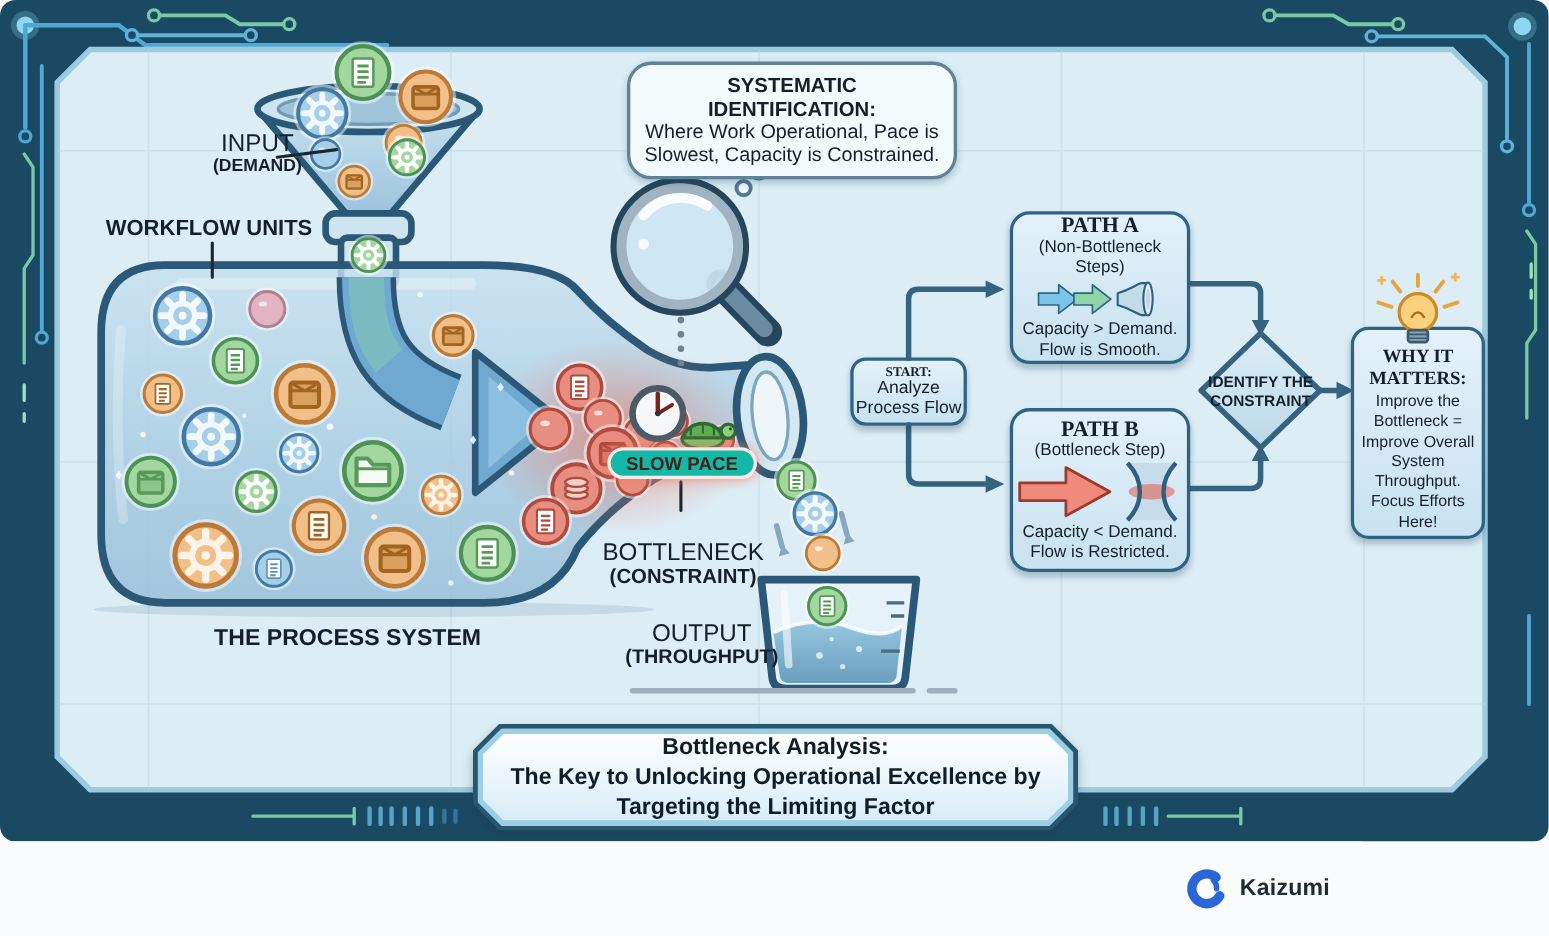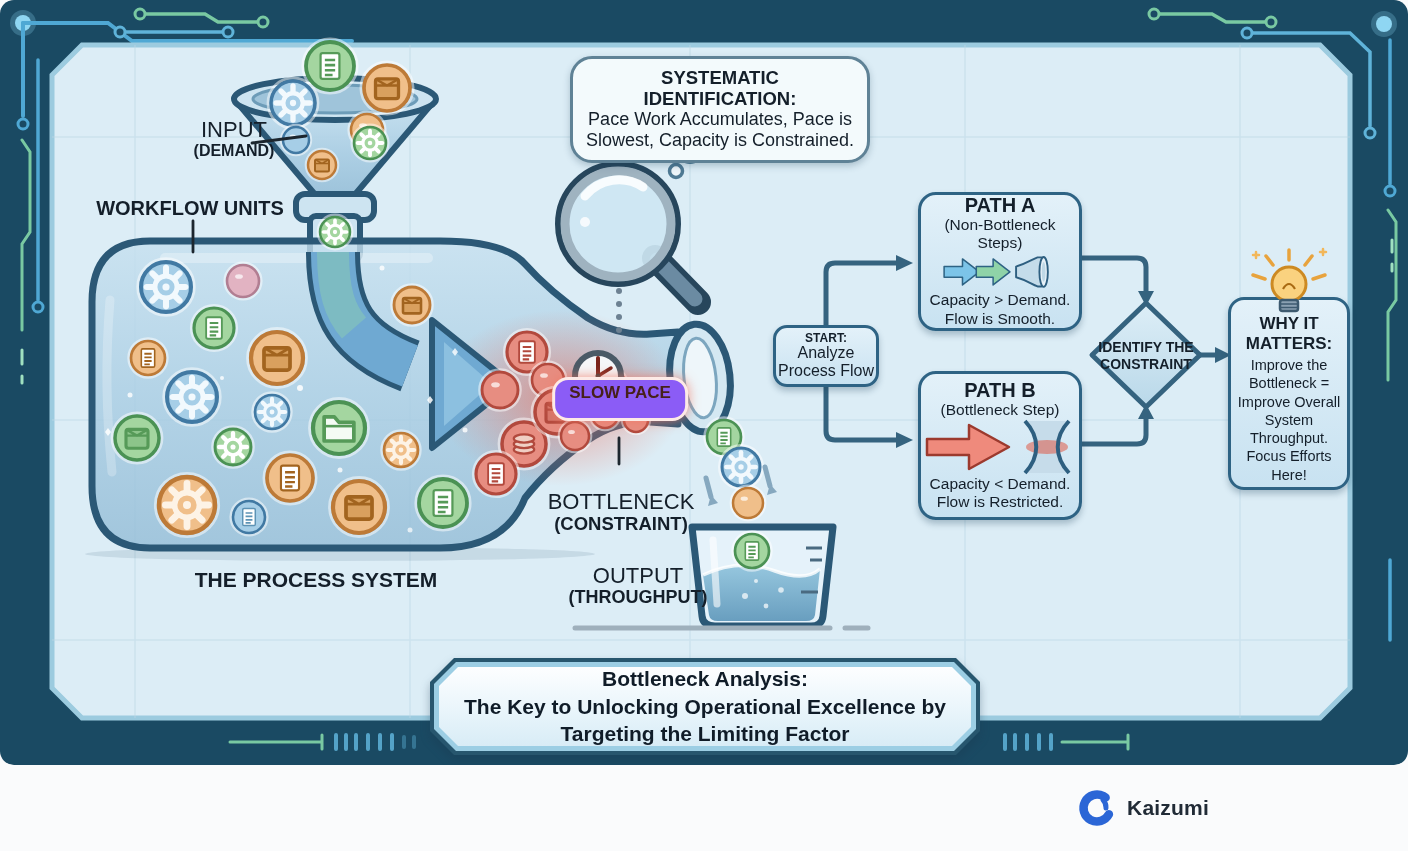--- a/index.html
+++ b/index.html
@@ -17,39 +17,39 @@
   .callout{position:absolute;left:570px;top:56px;width:300px;box-sizing:border-box;
            background:#f3fafc;border:3px solid #5f8296;border-radius:22px;padding:9px 10px 10px;
            text-align:center;box-shadow:0 3px 7px rgba(25,60,85,.25);}
   .callout .t{font-weight:700;font-size:18.5px;line-height:1.12;}
   .callout .l{font-size:18px;line-height:1.12;}
 
   
   .fcbox{position:absolute;box-sizing:border-box;background:linear-gradient(180deg,#e3f1f9,#c8e2f1);
          border:3.5px solid #2e6384;border-radius:18px;box-shadow:0 4px 6px rgba(25,60,85,.28);
          display:flex;flex-direction:column;align-items:center;justify-content:center;text-align:center;}
-  .fcbox .t{font-weight:700;font-size:20px;line-height:1.05;}
+  .fcbox .t{font-weight:700;font-size:20px;line-height:1.05;font-family:Liberation Serif, serif;}
   .fcbox .s{font-size:15.5px;line-height:1.15;}
   .fcbox .c{font-size:15.5px;line-height:1.18;}
   .startbox{left:773px;top:325px;width:106px;height:62px;border-radius:14px;border-width:3px;}
   .startbox .t{font-size:12px;}
   .startbox .s{font-size:16px;line-height:1.12;}
   .pathA{left:918px;top:192px;width:164px;height:139px;}
   .pathB{left:918px;top:371px;width:164px;height:149px;}
   .whybox{left:1228px;top:297px;width:122px;height:193px;border-radius:16px;padding:14px 6px 8px;justify-content:flex-start;}
   .whybox .t{font-size:17px;line-height:1.15;white-space:normal;}
   .whybox .b{font-size:14.5px;line-height:1.26;margin-top:3px;white-space:normal;}
   .bulb{position:absolute;left:50%;top:-56px;transform:translateX(-50%);}
 
   .decision{position:absolute;left:1146px;top:356px;transform:translate(-50%,-50%);
             text-align:center;font-weight:700;font-size:14px;line-height:1.2;}
 
   
-  .slowpace{position:absolute;left:620px;top:399px;transform:translate(-50%,-50%);
-            background:#8b5cf6;border:3px solid #fdeae6;border-radius:16px;padding:3px 14px 15px;
+  .slowpace{position:absolute;left:620px;top:421px;transform:translate(-50%,-50%);
+            background:#14b8a6;border:3px solid #fdeae6;border-radius:16px;padding:3px 14px 0;
             font-weight:700;font-size:17px;color:#46201a;box-shadow:0 0 12px rgba(240,120,100,.8);white-space:nowrap;}
 
   
   .banner-wrap{position:absolute;left:430px;top:658px;width:550px;height:97px;
                filter:drop-shadow(0 5px 5px rgba(25,55,80,.35));}
   .banner-o{position:absolute;inset:0;background:#27566e;
             clip-path:polygon(24px 0,calc(100% - 24px) 0,100% 24px,100% calc(100% - 24px),calc(100% - 24px) 100%,24px 100%,0 calc(100% - 24px),0 24px);}
   .banner-m{position:absolute;inset:4px;background:#9ccee4;
             clip-path:polygon(22px 0,calc(100% - 22px) 0,100% 22px,100% calc(100% - 22px),calc(100% - 22px) 100%,22px 100%,0 calc(100% - 22px),0 22px);}
   .banner-i{position:absolute;inset:9px;background:linear-gradient(180deg,#fdfeff,#e9f5fb 55%,#d8ecf6);
@@ -674,21 +674,21 @@
         <polygon points="896,432 913,440 896,448"></polygon>
         <polygon points="1138,291 1154,291 1146,306"></polygon>
         <polygon points="1138,419 1154,419 1146,404"></polygon>
         <polygon points="1215,347 1231,355 1215,363"></polygon>
       </g>
       <polygon points="1146,303 1200,355 1146,407 1092,355" fill="url(#gDiamond)" stroke="#35637f" stroke-width="5" stroke-linejoin="round"></polygon>
     </svg>
 
     <div class="callout">
       <div class="t">SYSTEMATIC IDENTIFICATION:</div>
-      <div class="l">Pace Work Accumulates, Pace is</div>
+      <div class="l">Where Work Operational, Pace is</div>
       <div class="l">Slowest, Capacity is Constrained.</div>
     </div>
 
     <div class="lbl" style="left:234px;top:139px;">
       <span class="big" style="font-size:22px;">INPUT</span>
       <span class="sm" style="font-size:16px;">(DEMAND)</span>
     </div>
 
     <div class="lbl" style="left:190px;top:208px;font-weight:700;font-size:20px;">WORKFLOW UNITS</div>
 

